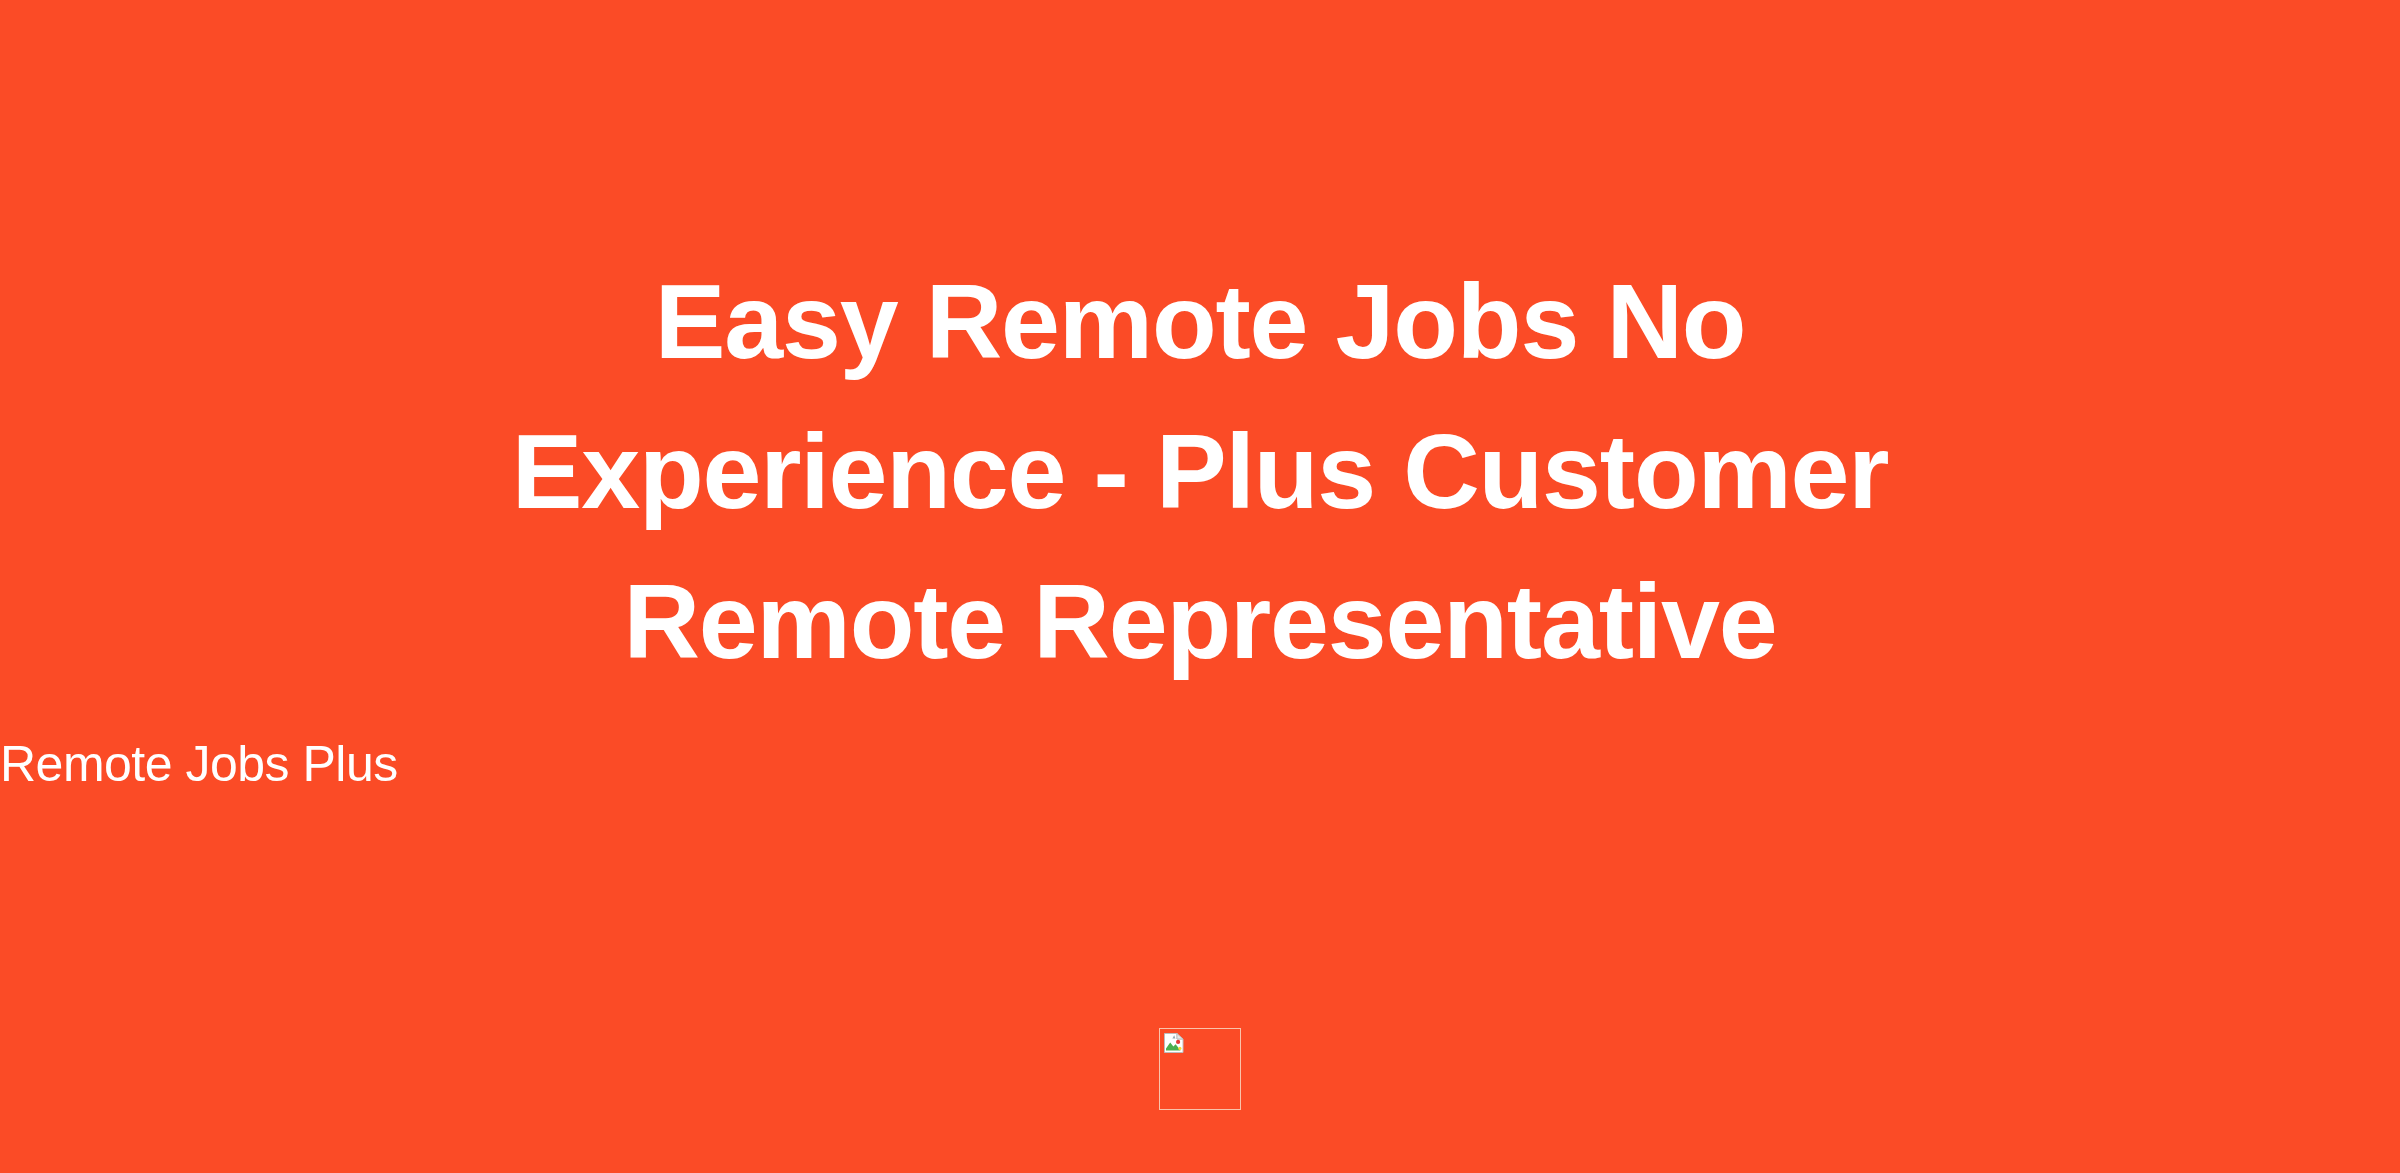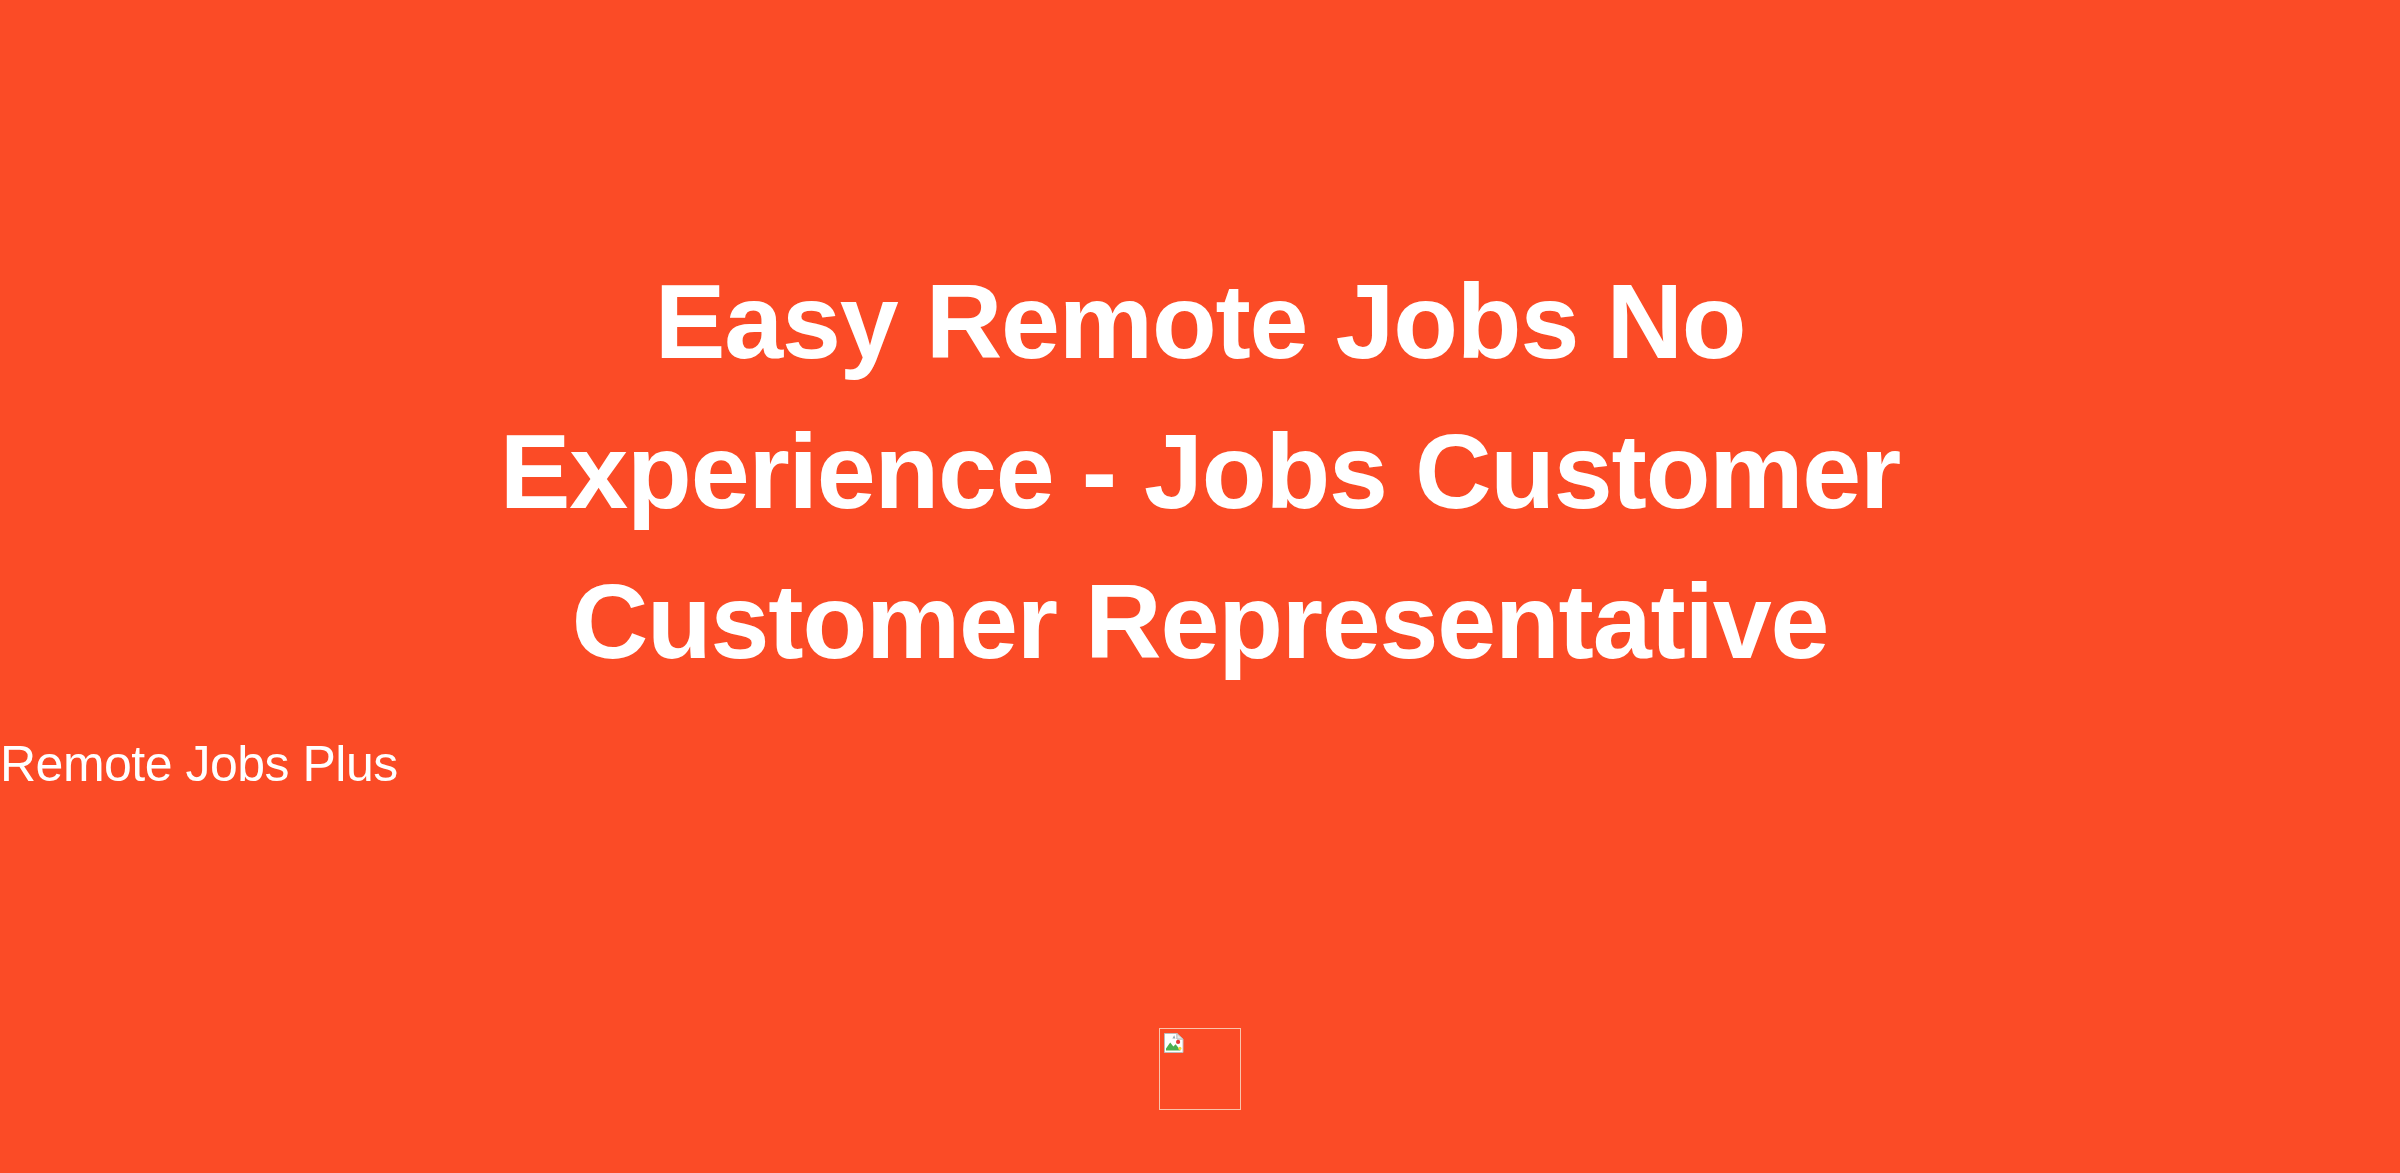--- a/index.html
+++ b/index.html
@@ -107,22 +107,22 @@
 </style>
 </head>
 <body>
 
 <div class="page">
 
   <div class="hero">
 
     <h1 class="hero-title">
       <span class="line">Easy Remote Jobs No</span>
-      <span class="line">Experience - Jobs Customer</span>
-      <span class="line">Customer Representative</span>
+      <span class="line">Experience - Plus Customer</span>
+      <span class="line">Remote Representative</span>
     </h1>
 
     <p class="hero-subtitle">Remote Jobs Plus</p>
 
   </div>
 
   <div class="media-slot">
     <span class="broken-image">
       <svg class="broken-image-glyph" viewBox="0 0 22 22" aria-hidden="true">
         <path d="M1.5 1.5 H14 L14 7 L20 7 L20 20.5 H1.5 Z" fill="#ffffff" stroke="#bdbdbd" stroke-width="1"></path>

